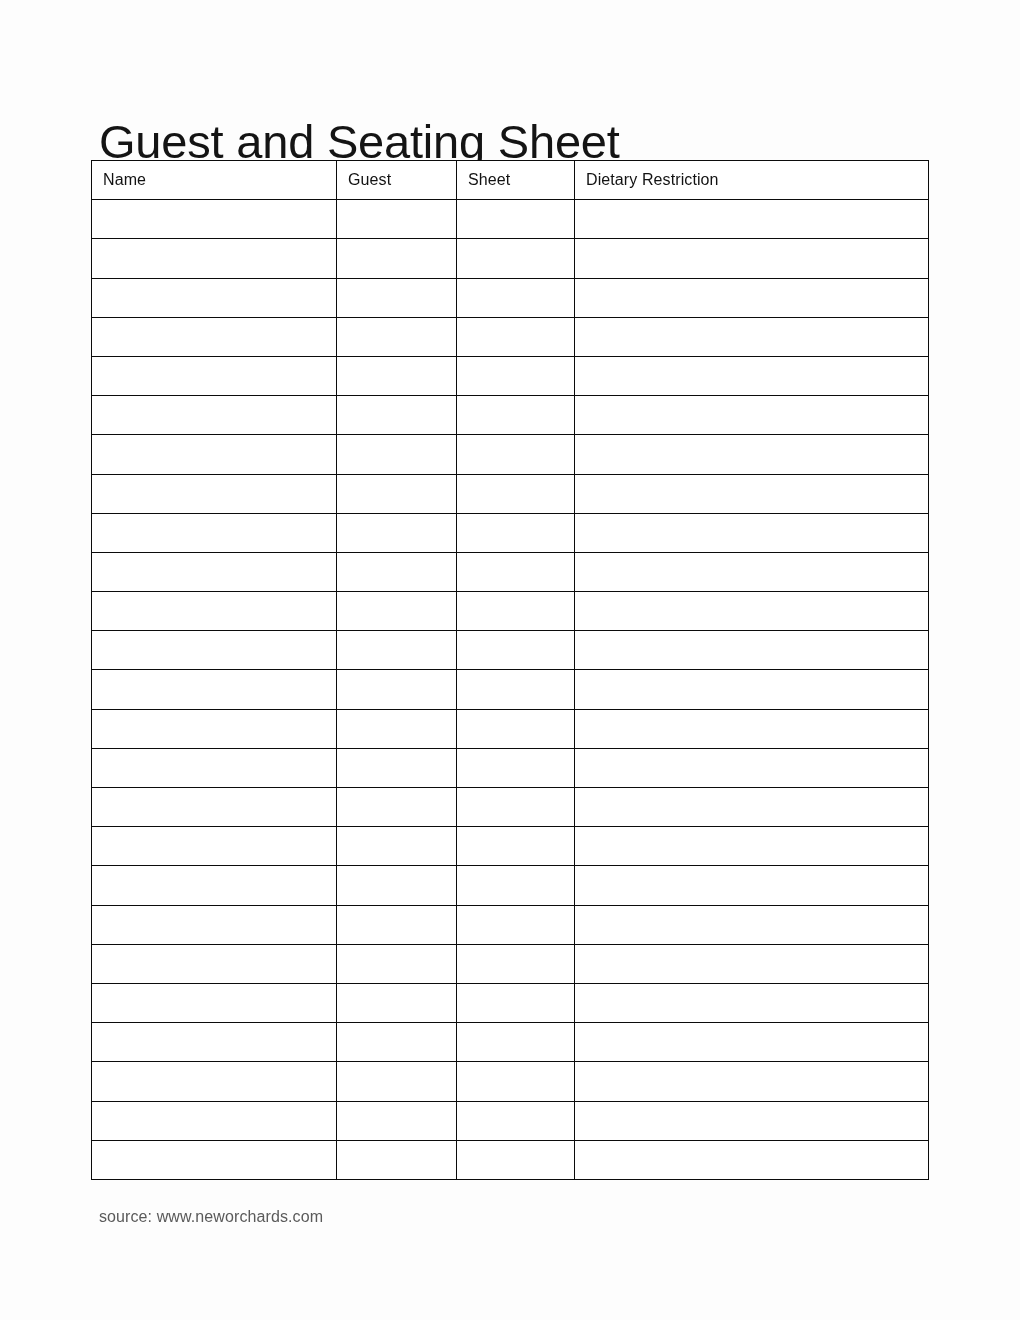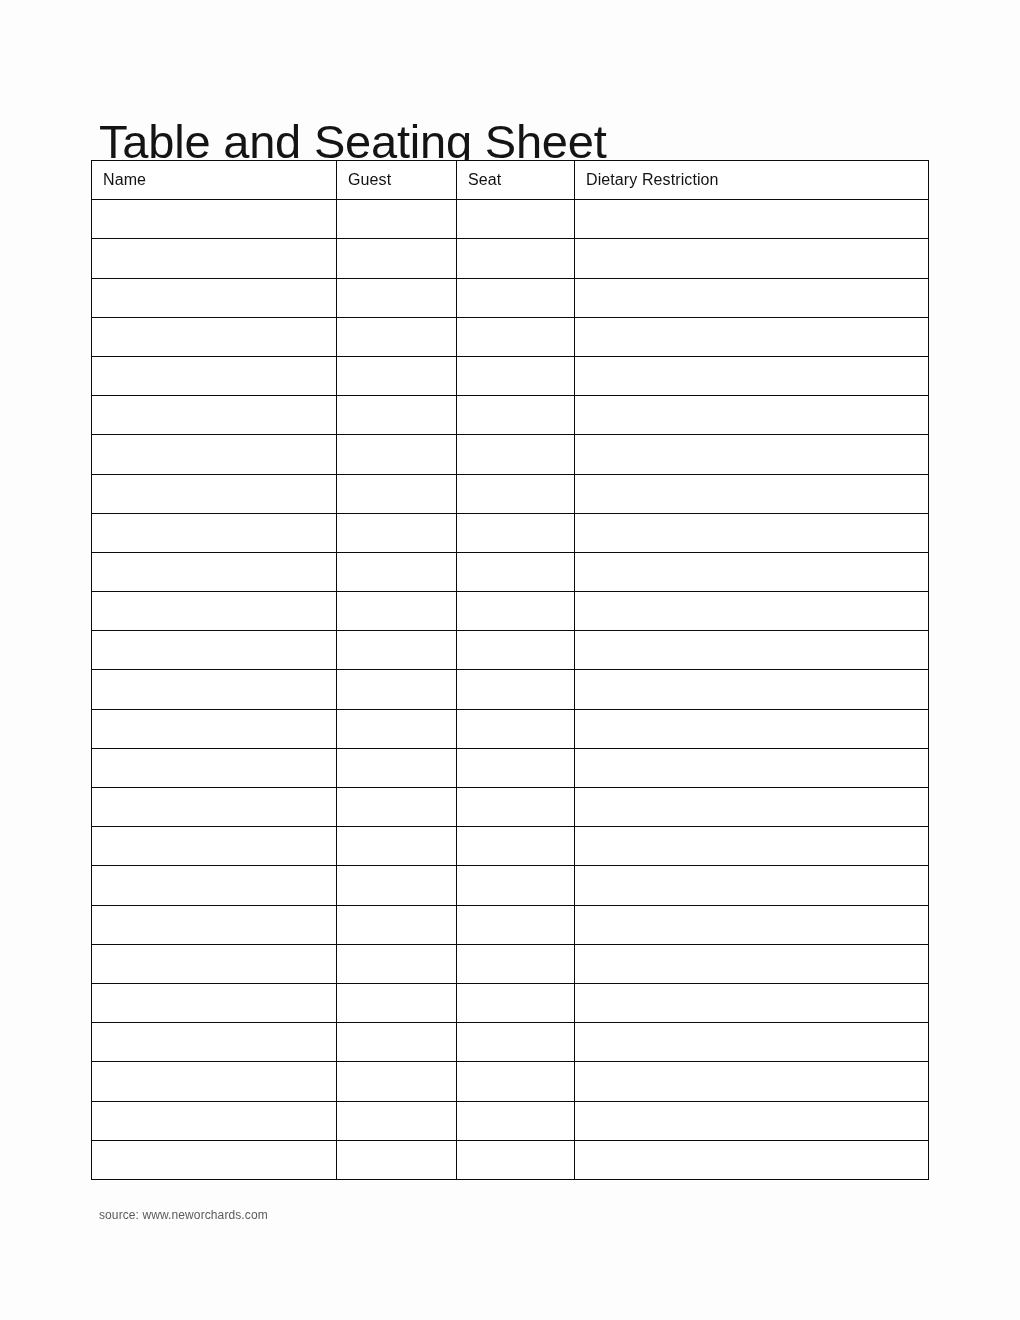--- a/index.html
+++ b/index.html
@@ -64,45 +64,45 @@
   }
   .sheet-table td {
     font-size: 15px;
     font-weight: 400;
     color: #141414;
   }
   .source-note {
     position: absolute;
     left: 99px;
     top: 1208px;
-    font-size: 12px;
+    font-size: 16px;
     color: #5a5a5a;
     letter-spacing: 0.1px;
     white-space: nowrap;
   }
 </style>
 </head>
 <body>
 
 <div class="page">
 
-  <h1 class="page-title">Table and Seating Sheet</h1>
+  <h1 class="page-title">Guest and Seating Sheet</h1>
 
   <table class="sheet-table">
     <colgroup>
       <col class="col-name">
       <col class="col-table">
       <col class="col-seat">
       <col class="col-diet">
     </colgroup>
     <thead>
       <tr>
         <th>Name</th>
         <th>Guest</th>
-        <th>Seat</th>
+        <th>Sheet</th>
         <th>Dietary Restriction</th>
       </tr>
     </thead>
     <tbody id="table-body">
         <tr>
           <td></td>
           <td></td>
           <td></td>
           <td></td>
         </tr>

